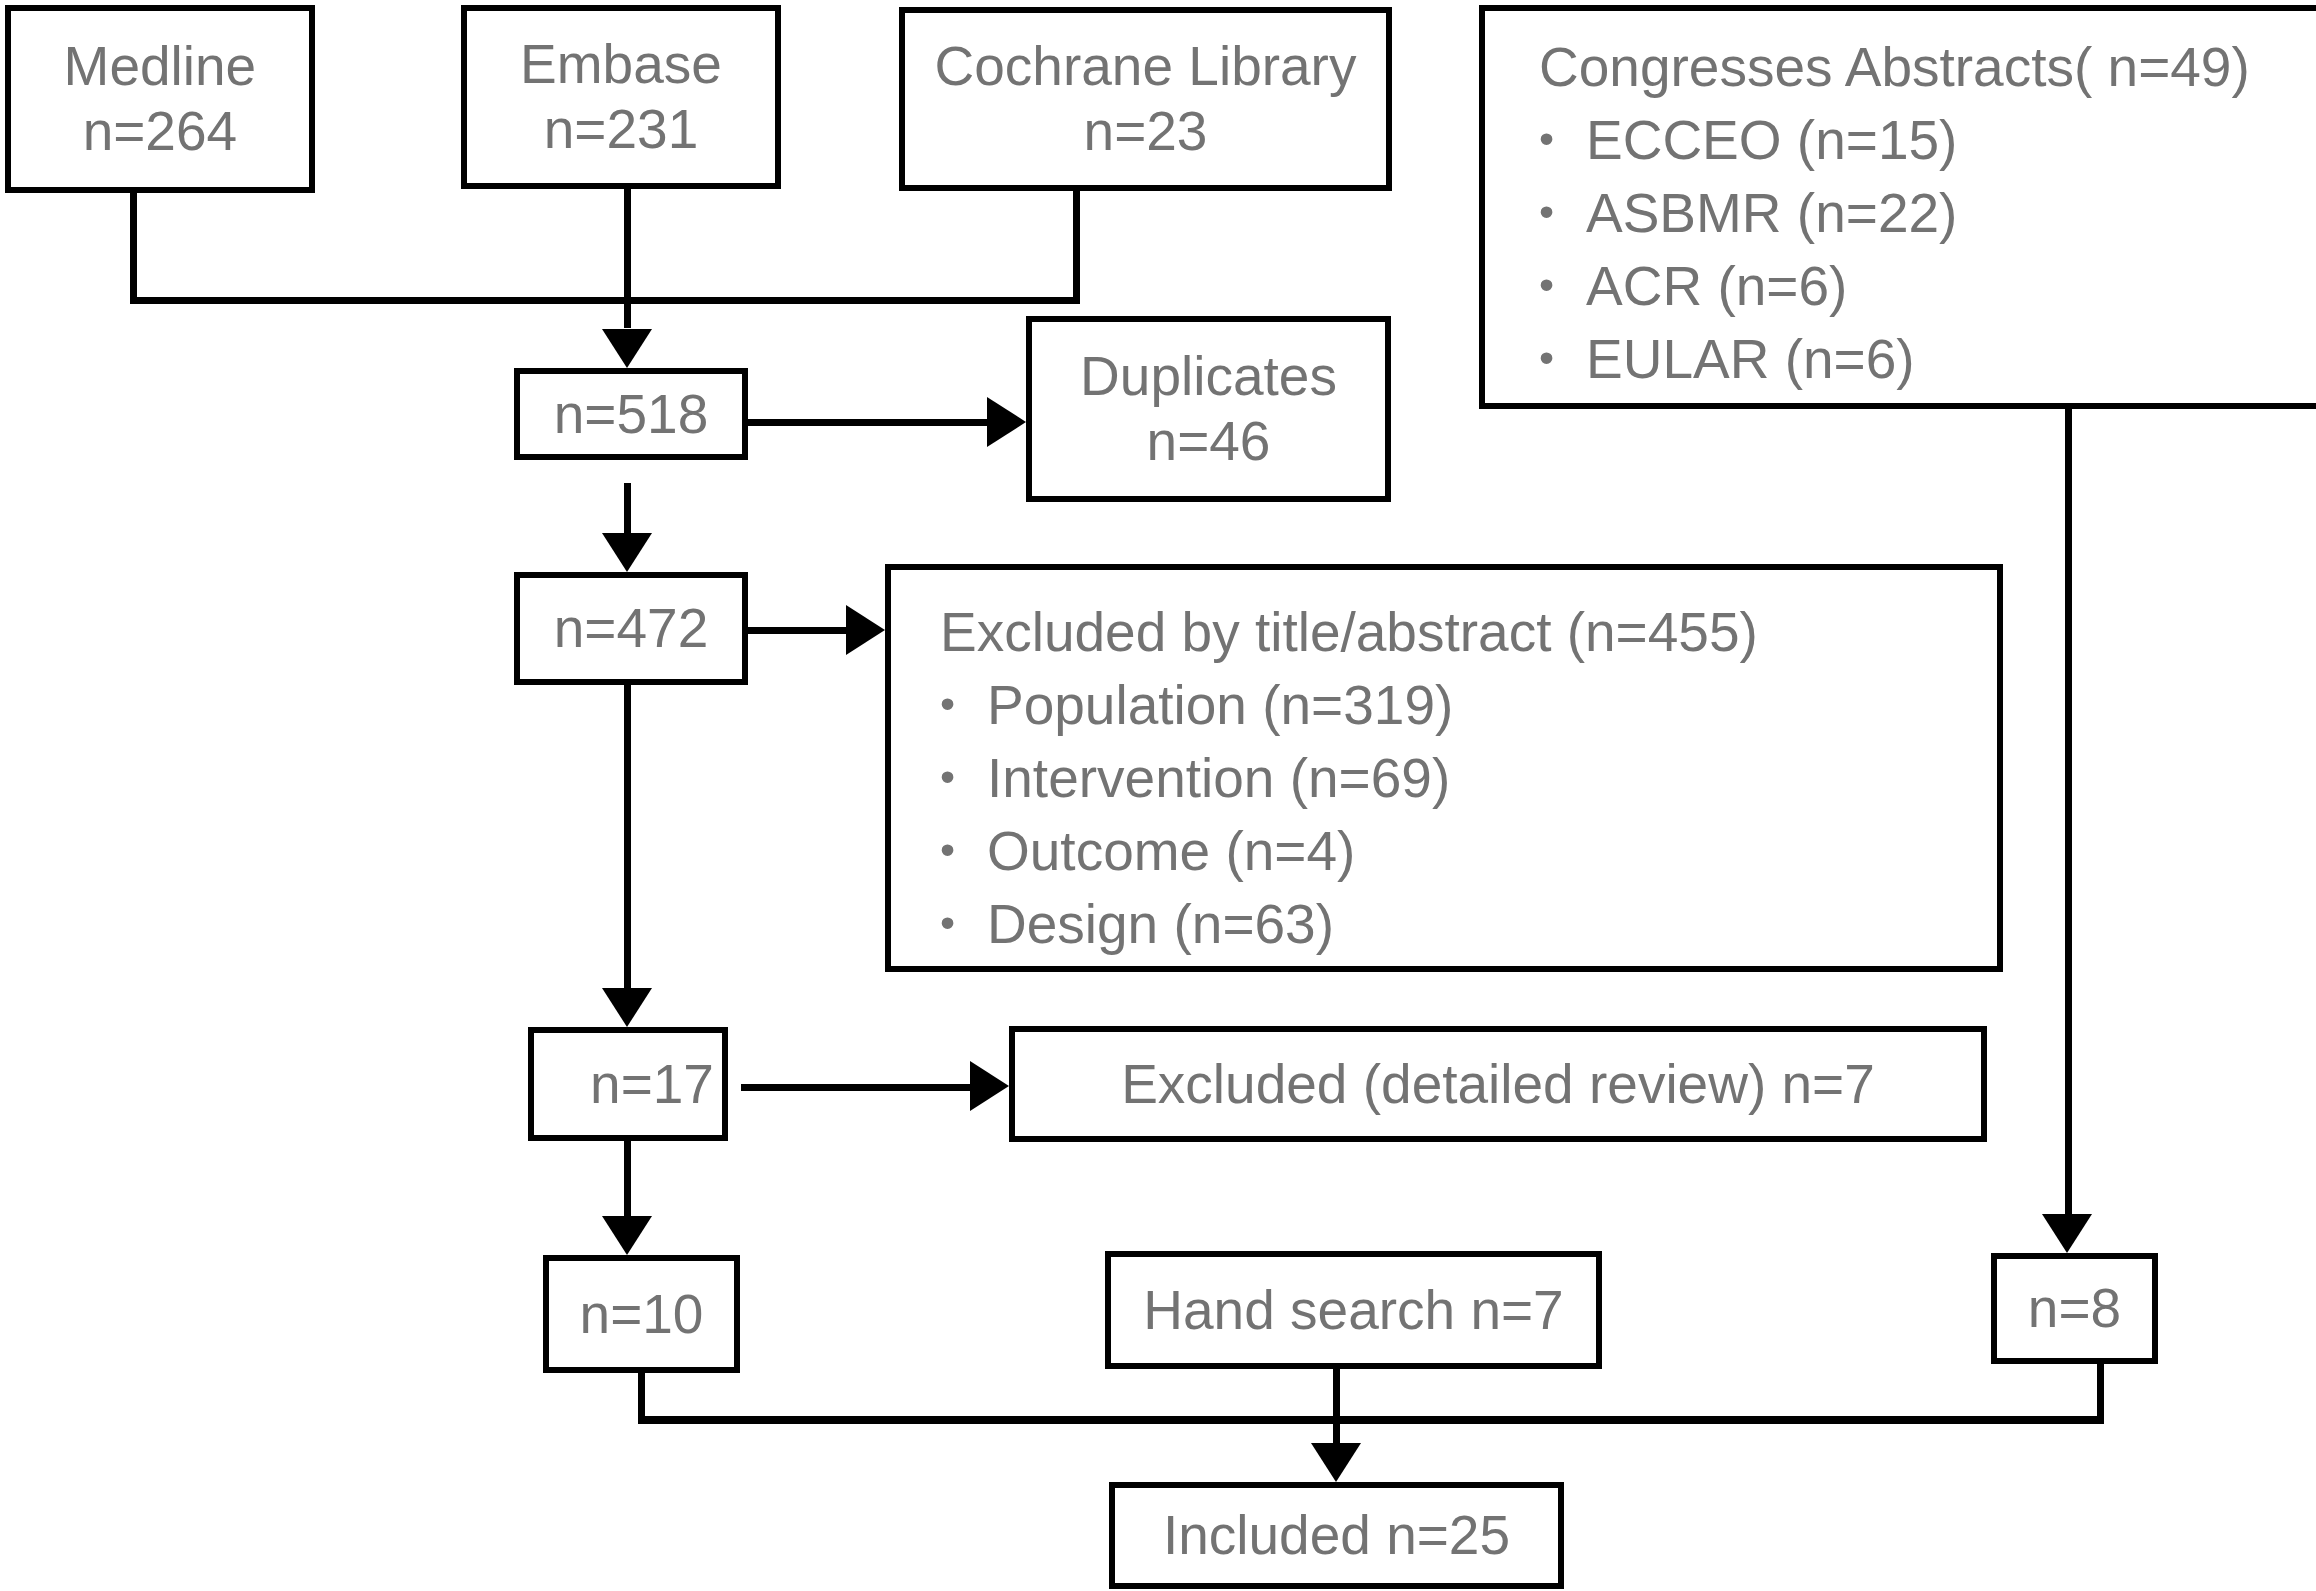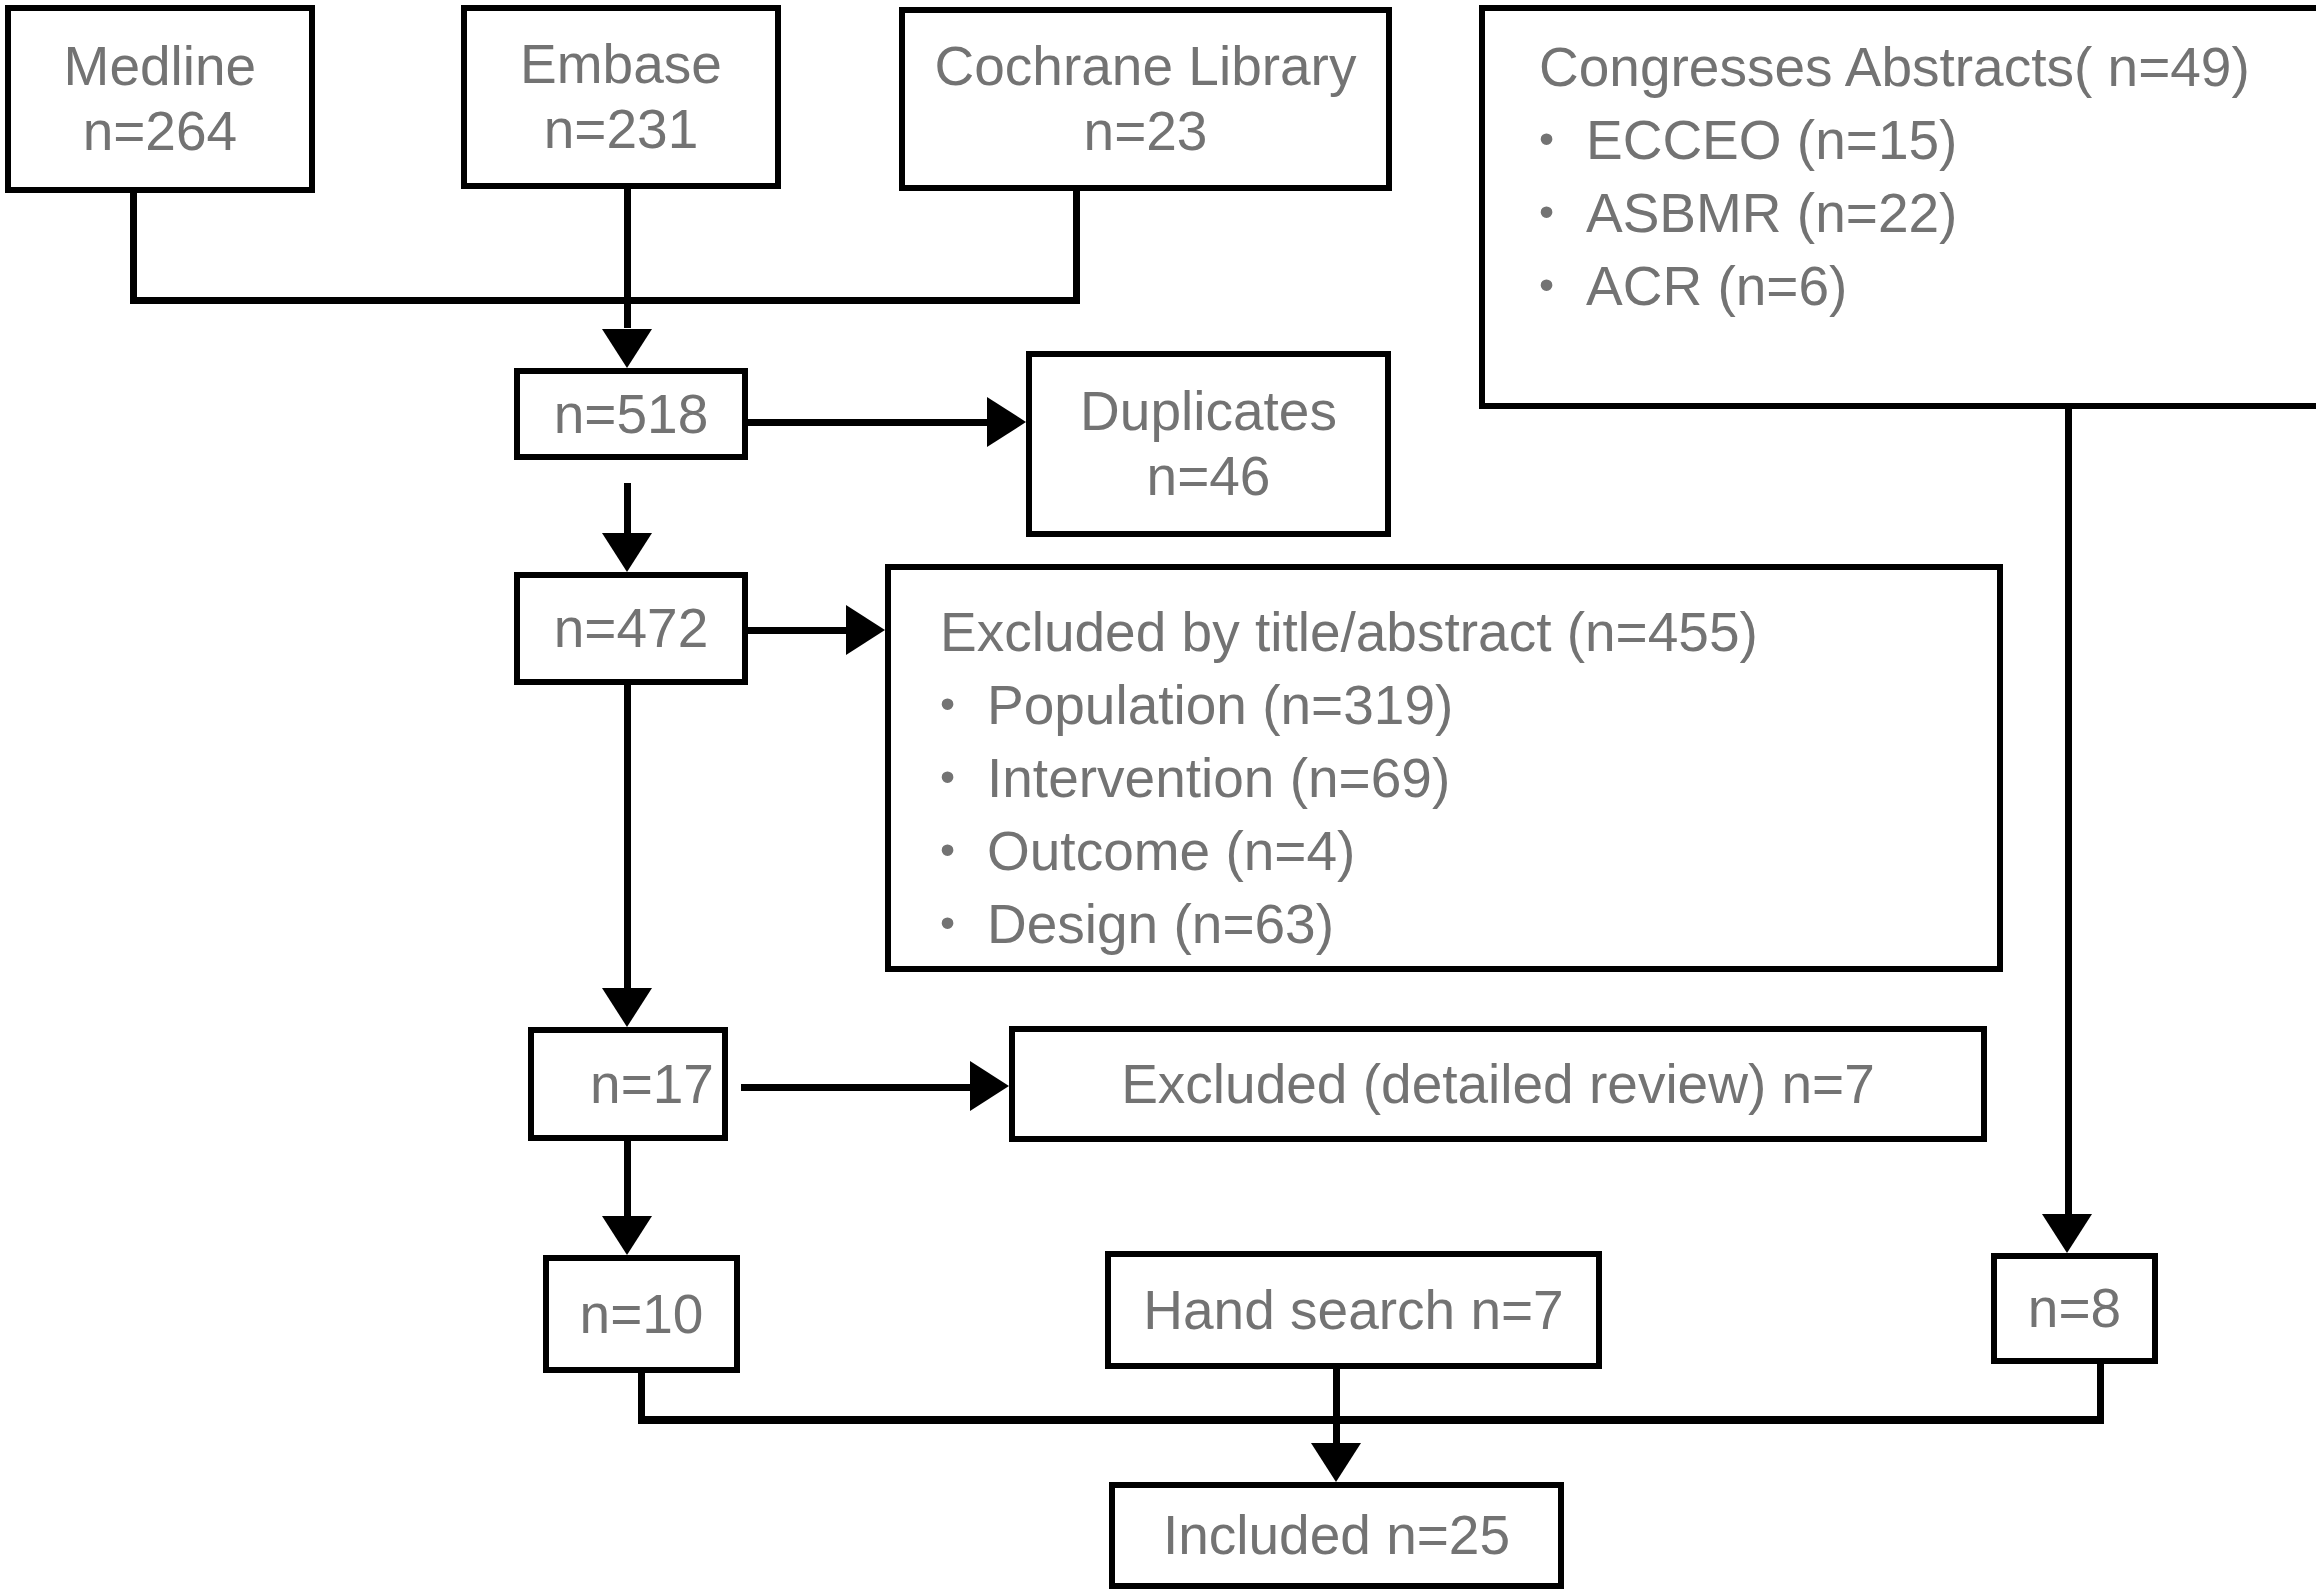--- a/index.html
+++ b/index.html
@@ -46,21 +46,21 @@
     border-top: 25px solid transparent;
     border-bottom: 25px solid transparent;
     border-left: 39px solid #000000;
   }
   
   #b-medline   { left: 4.9px;    top: 4.9px;    width: 310px; height: 188px; }
   #b-embase    { left: 461px;  top: 4.9px;    width: 320px; height: 184px; }
   #b-cochrane  { left: 887px;  top: 6.8px;    width: 493px; height: 184px; margin-left: 12px; }
   #b-congress  { left: 1479px; top: 4.9px;    width: 909px; height: 404px; padding: 21.5px 14.6px 0 54px; }
   #b-n518      { left: 514px;  top: 368px;  width: 234px; height: 92px; }
-  #b-dup       { left: 1026px; top: 351px;  width: 365px; height: 186px; }
+  #b-dup       { left: 1026px; top: 316px;  width: 365px; height: 186px; }
   #b-n472      { left: 514px;  top: 572px;  width: 234px; height: 113px; }
   #b-extitle   { left: 885px;  top: 564px;  width: 1118px; height: 408px; padding: 27px 14.6px 0 49px; }
   #b-n17       { left: 528px;  top: 1027px; width: 200px; height: 114px; padding-left: 48px; }
   #b-exdetail  { left: 1009px; top: 1026px; width: 978px; height: 116px; }
   #b-n10       { left: 543px;  top: 1255px; width: 197px; height: 118px; }
   #b-hand      { left: 1105px; top: 1251px; width: 497px; height: 118px; }
   #b-n8        { left: 1991px; top: 1253px; width: 167px; height: 111px; }
   #b-incl      { left: 1109px; top: 1482px; width: 455px; height: 107px; }
 </style>
 </head>
@@ -78,20 +78,21 @@
   </div>
   <div class="box" id="b-cochrane">
     <span>Cochrane Library</span>
     <span>n=23</span>
   </div>
   <div class="box listbox" id="b-congress">
     <div class="brow">Congresses Abstracts( n=49)</div>
     <div class="brow"><span class="mark">•</span><span>ECCEO (n=15)</span></div>
     <div class="brow"><span class="mark">•</span><span>ASBMR (n=22)</span></div>
     <div class="brow"><span class="mark">•</span><span>ACR (n=6)</span></div>
+    <div class="brow"><span class="mark">•</span><span>EULAR (n=6)</span></div>
   </div>
 
   <div class="line" style="left:130px; top:192px; width:6.8px; height:112px;"></div>
   <div class="line" style="left:130px; top:297px; width:950px; height:6.8px;"></div>
   <div class="line" style="left:1073px; top:190px; width:6.8px; height:114px;"></div>
   <div class="line" style="left:624px; top:188px; width:6.8px; height:140px;"></div>
   <div class="arr-down" style="left:602px; top:329px;"></div>
 
   <div class="box" id="b-n518">
     <span>n=518</span>

